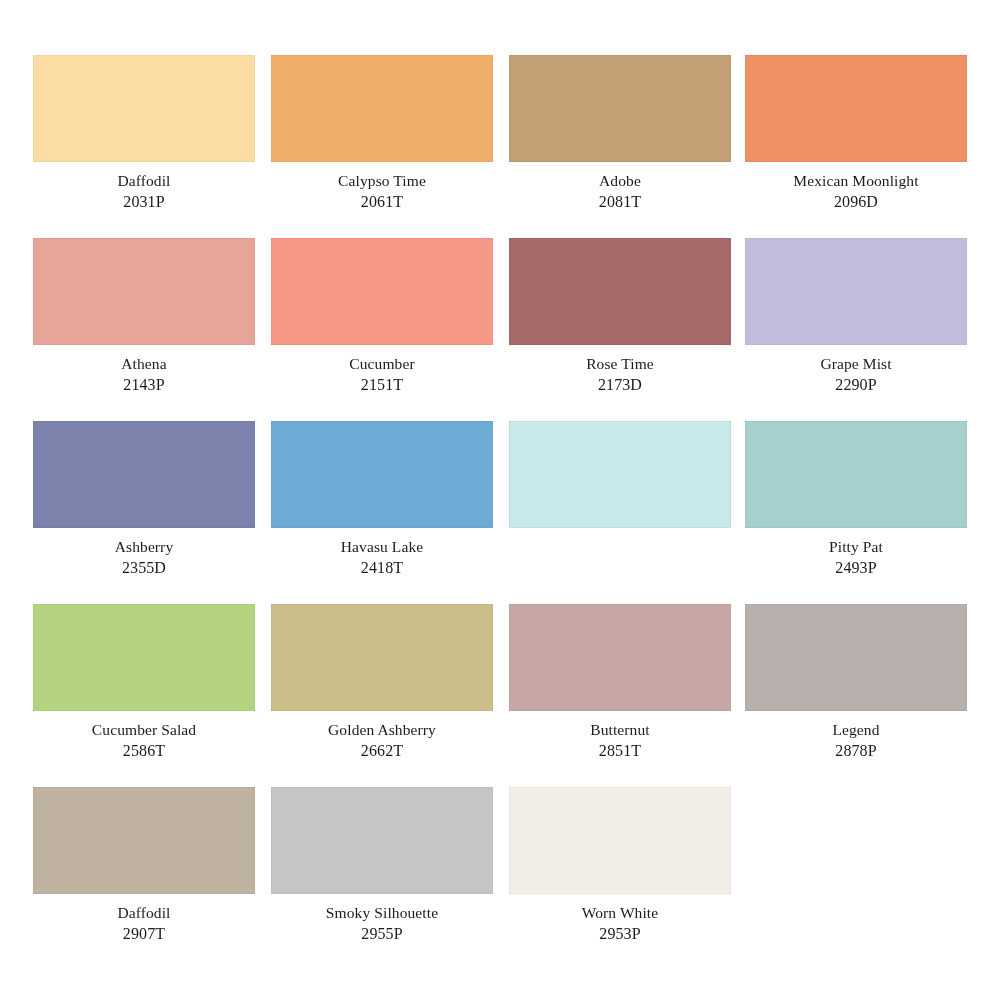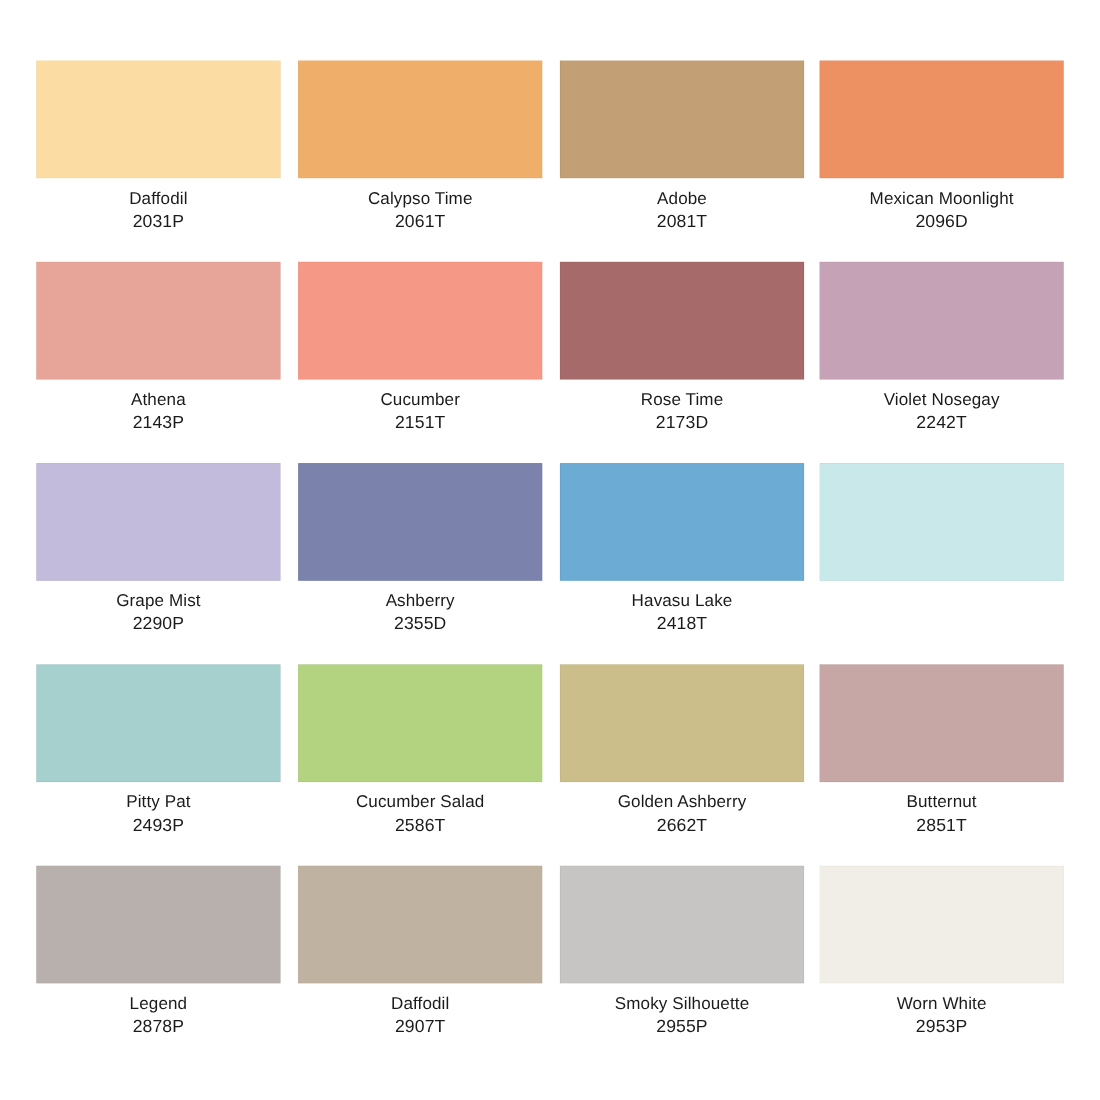--- a/index.html
+++ b/index.html
@@ -40,20 +40,21 @@
     height: 107px;
     display: block;
     box-shadow: 0 0 0 0.5px rgba(0,0,0,0.07) inset;
   }
   .swatch-caption {
     width: 222px;
     text-align: center;
     margin-top: 9px;
     line-height: 1.32;
     color: #1b1b1b;
+    font-family: Liberation Serif, serif;
   }
   .swatch-name {
     display: block;
     font-size: 15.5px;
     letter-spacing: 0.1px;
     white-space: nowrap;
   }
   .swatch-code {
     display: block;
     font-size: 16px;
@@ -116,27 +117,20 @@
     </div>
 
     <div class="swatch-cell">
       <div class="swatch-chip" style="background-color: rgb(165, 106, 105);"></div>
       <div class="swatch-caption">
         <span class="swatch-name">Rose Time</span>
         <span class="swatch-code">2173D</span>
       </div>
     </div>
 
-    <div class="swatch-cell">
-      <div class="swatch-chip" style="background-color: rgb(197, 162, 182);"></div>
-      <div class="swatch-caption">
-        <span class="swatch-name">Violet Nosegay</span>
-        <span class="swatch-code">2242T</span>
-      </div>
-    </div>
 
     <div class="swatch-cell">
       <div class="swatch-chip" style="background-color: rgb(195, 187, 220);"></div>
       <div class="swatch-caption">
         <span class="swatch-name">Grape Mist</span>
         <span class="swatch-code">2290P</span>
       </div>
     </div>
 
     <div class="swatch-cell">

